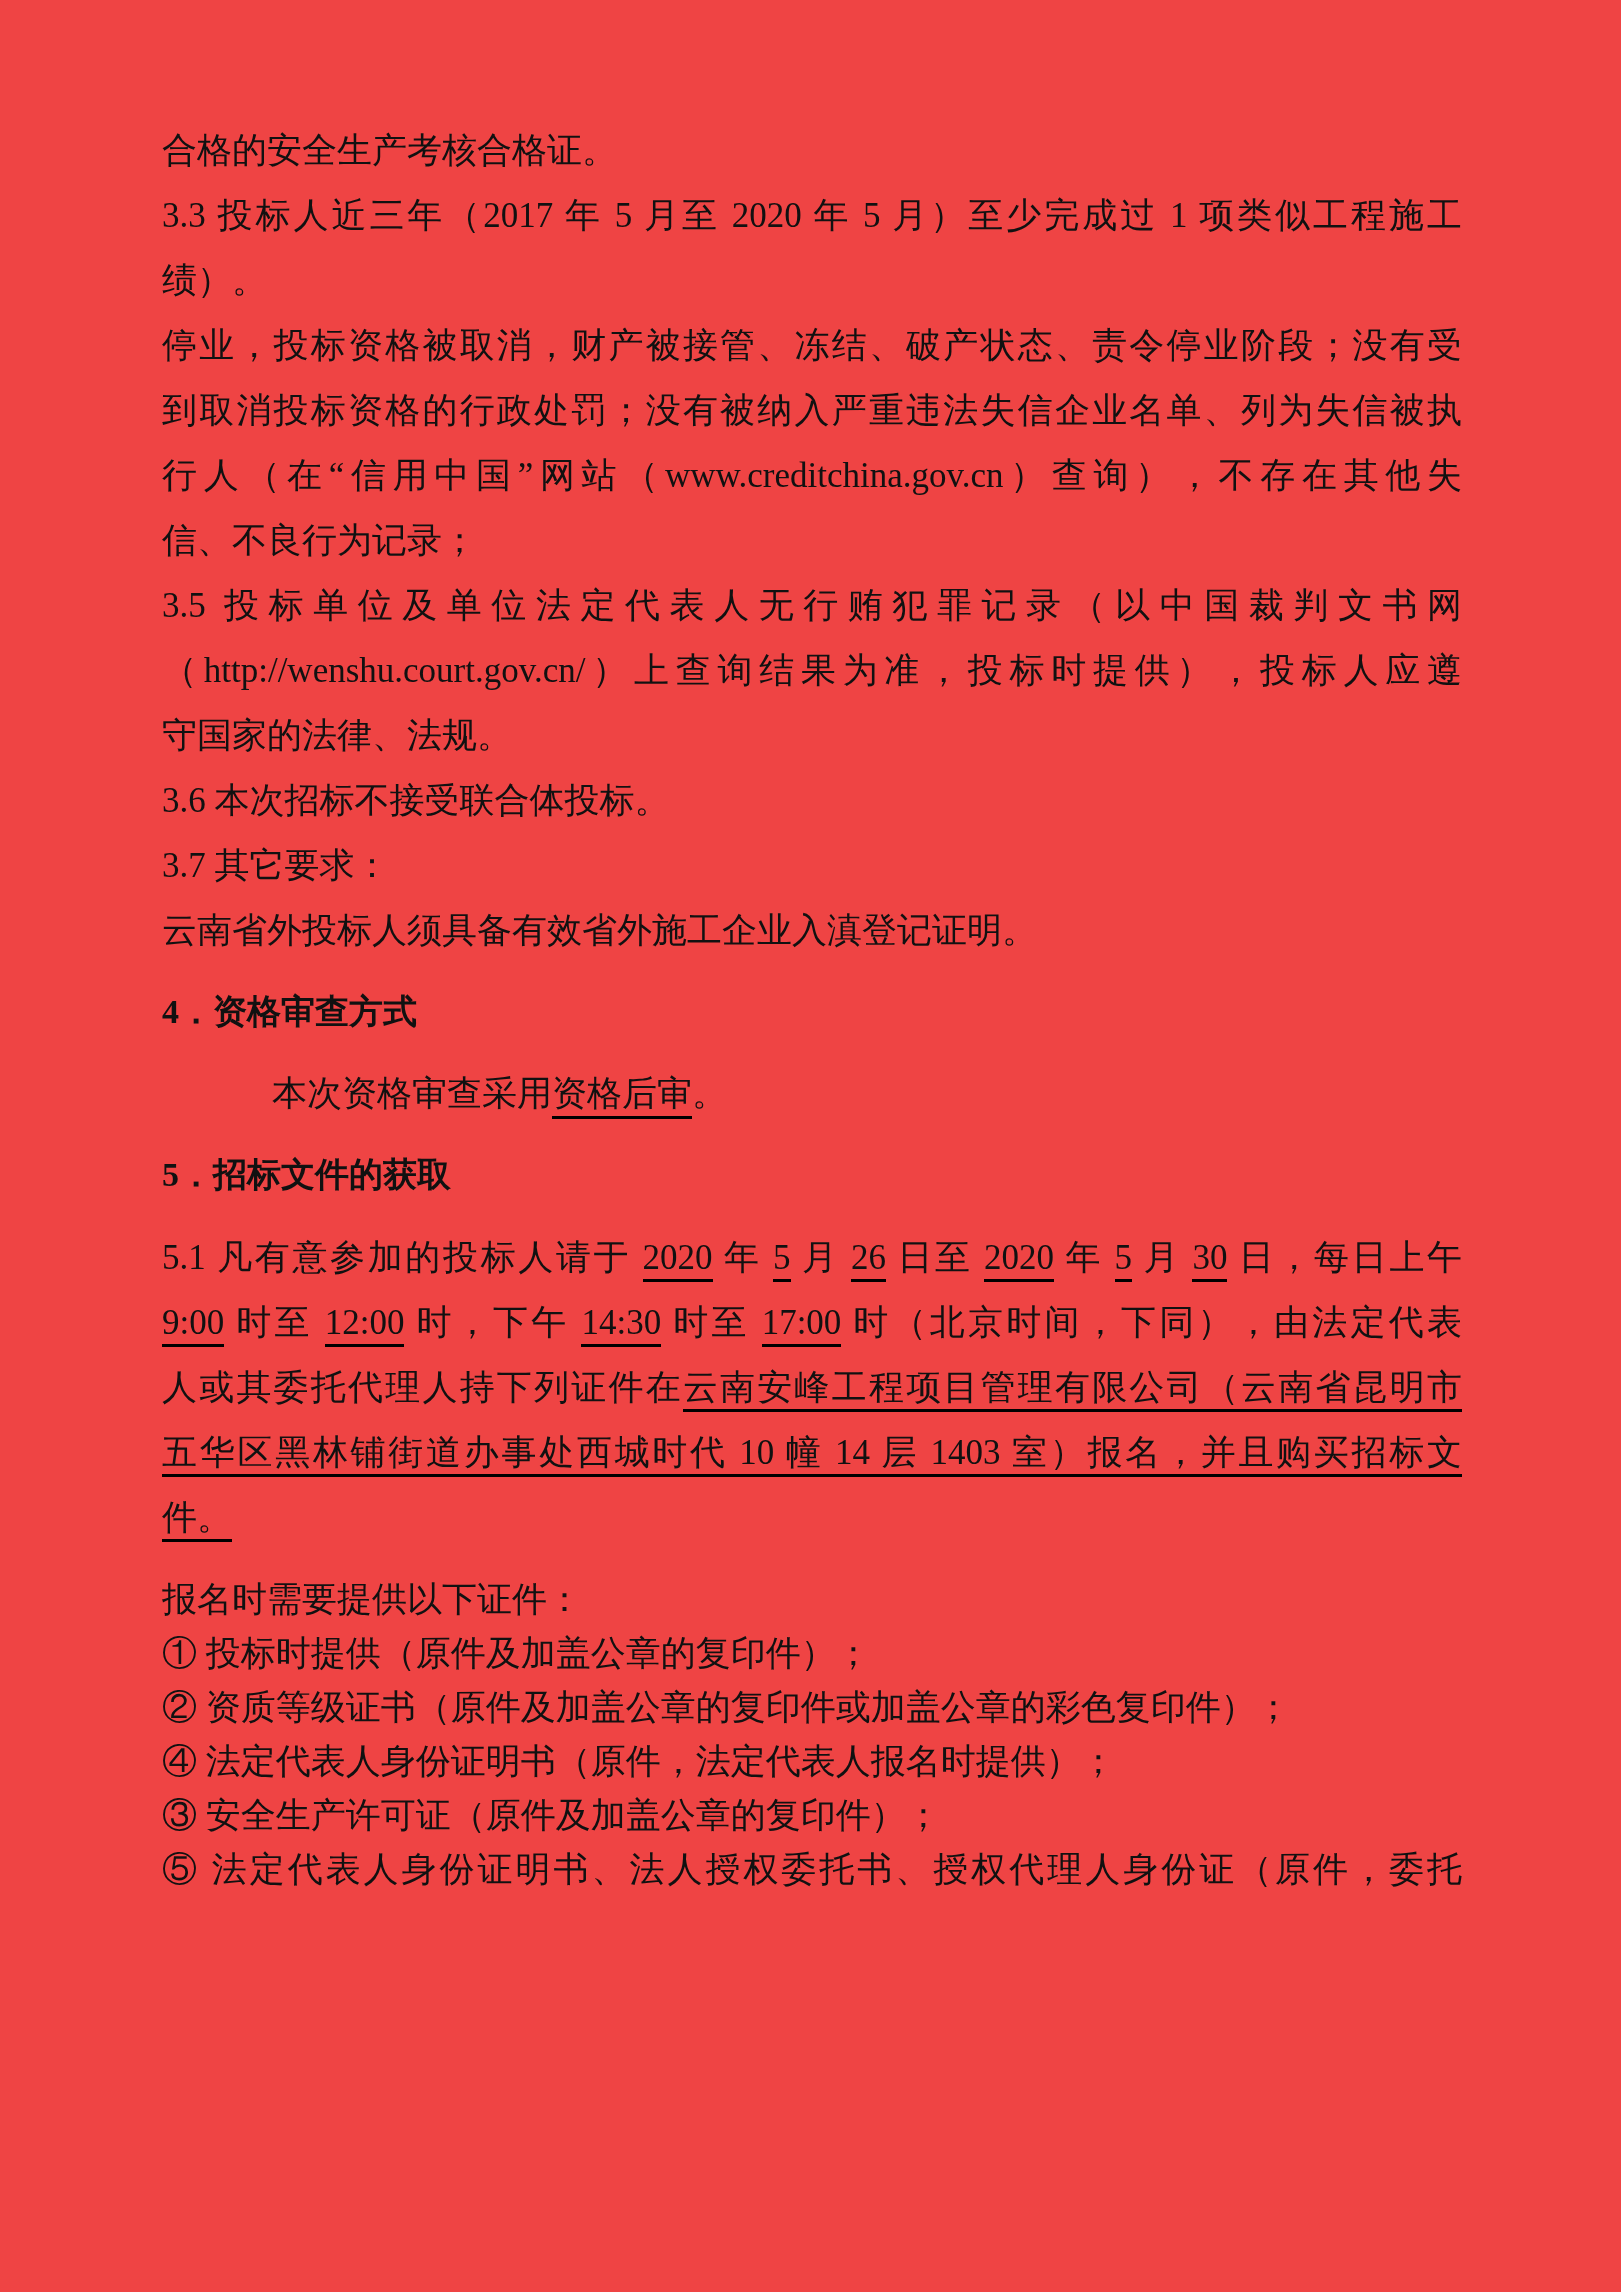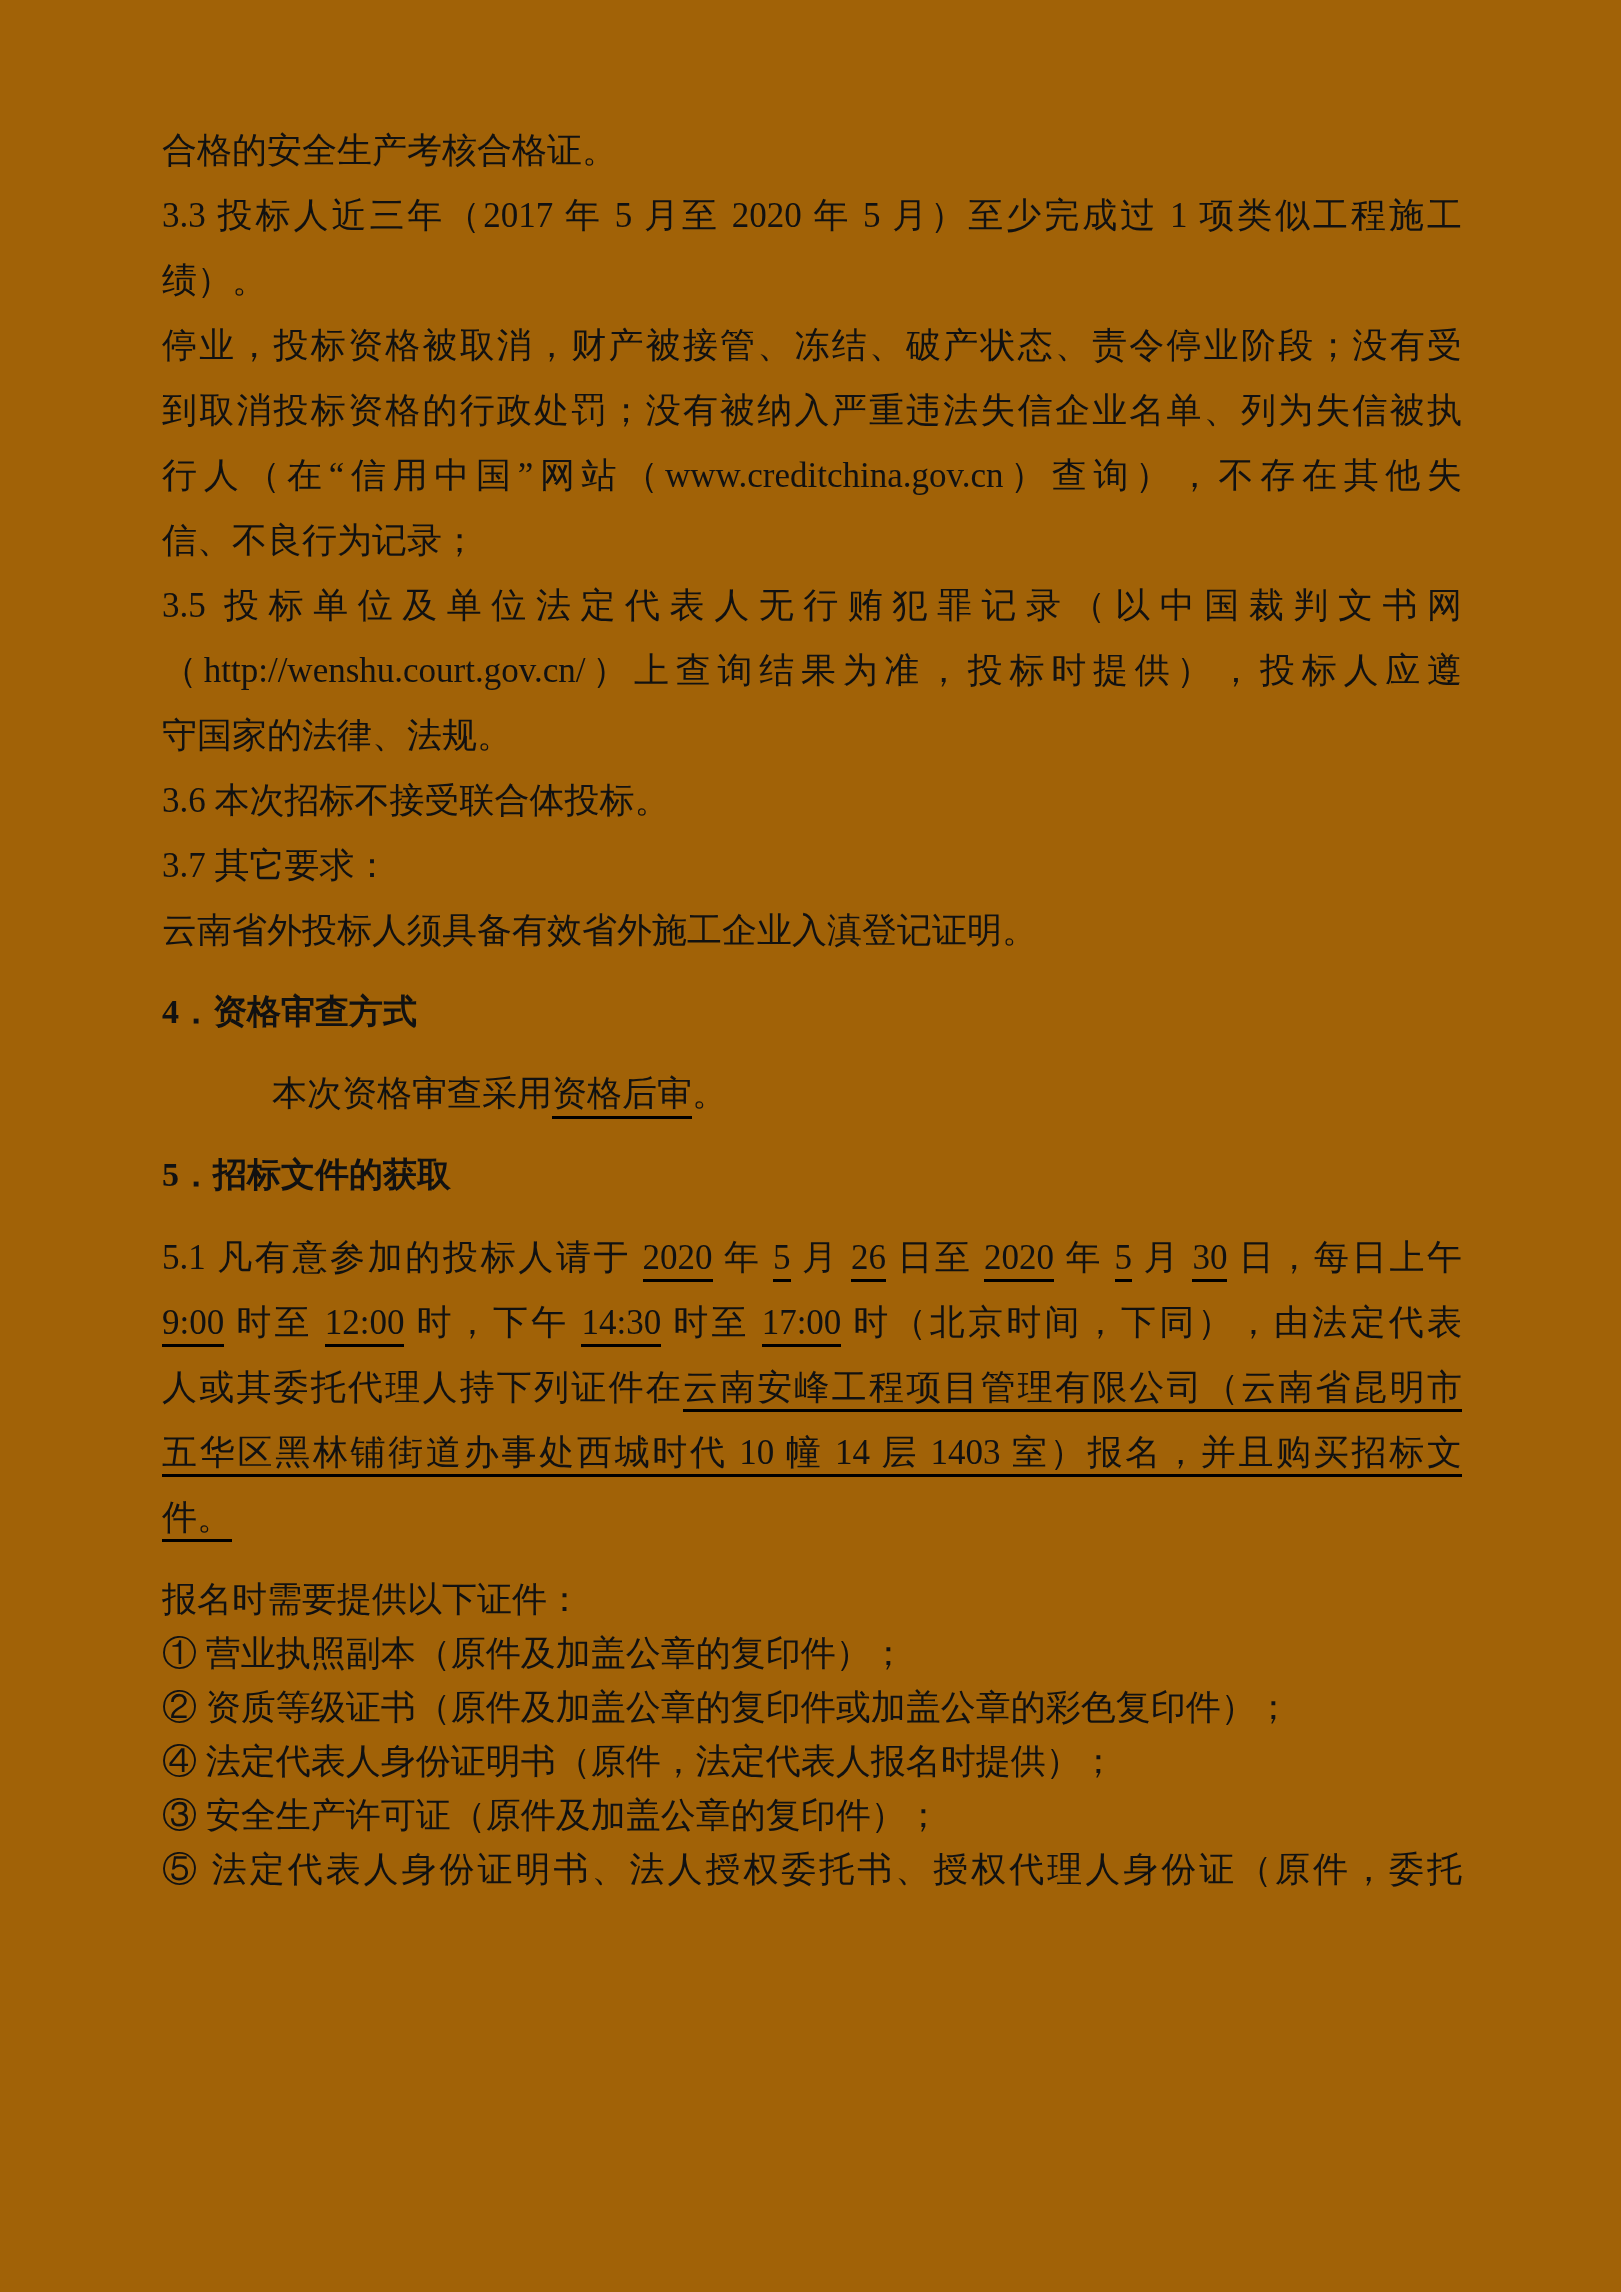--- a/index.html
+++ b/index.html
@@ -1,20 +1,20 @@
 <!DOCTYPE html>
 <html><head>
 <meta charset="utf-8">
 <style>
   html, body { margin: 0; padding: 0; background: #ffffff; }
   .page {
     position: relative;
     width: 1621px;
     height: 2293px;
-    background: #a16207;
+    background: #ef4444;
     font-family: "Liberation Serif", "DejaVu Serif", serif;
     color: #111111;
     overflow: hidden;
   }
   .content {
     position: absolute;
     left: 162px;
     top: 118px;
     width: 1300px;
   }
@@ -62,20 +62,20 @@
       <div class="line"><span>云南省外投标人须具备有效省外施工企业入滇登记证明。</span></div>
       <div class="line heading"><span>4．资格审查方式</span></div>
       <div class="line indent"><span>本次资格审查采用</span><span class="u">资格后审</span><span>。</span></div>
       <div class="line heading"><span>5．招标文件的获取</span></div>
       <div class="line fill"><span>5.1 凡有意参加的投标人请于 </span><span class="u">2020</span><span> 年 </span><span class="u">5</span><span> 月 </span><span class="u">26</span><span> 日至 </span><span class="u">2020</span><span> 年 </span><span class="u">5</span><span> 月 </span><span class="u">30</span><span> 日，每日上午</span></div>
       <div class="line fill"><span class="u">9:00</span><span> 时至 </span><span class="u">12:00</span><span> 时，下午 </span><span class="u">14:30</span><span> 时至 </span><span class="u">17:00</span><span> 时（北京时间，下同），由法定代表</span></div>
       <div class="line fill"><span>人或其委托代理人持下列证件在</span><span class="u">云南安峰工程项目管理有限公司（云南省昆明市</span></div>
       <div class="line fill"><span class="u">五华区黑林铺街道办事处西城时代 10 幢 14 层 1403 室）报名，并且购买招标文</span></div>
       <div class="line"><span class="u">件。</span></div>
       <div class="line tight gap-top"><span>报名时需要提供以下证件：</span></div>
-      <div class="line tight"><span>① 营业执照副本（原件及加盖公章的复印件）；</span></div>
+      <div class="line tight"><span>① 投标时提供（原件及加盖公章的复印件）；</span></div>
       <div class="line tight"><span>② 资质等级证书（原件及加盖公章的复印件或加盖公章的彩色复印件）；</span></div>
       <div class="line tight"><span>④ 法定代表人身份证明书（原件，法定代表人报名时提供）；</span></div>
       <div class="line tight"><span>③ 安全生产许可证（原件及加盖公章的复印件）；</span></div>
       <div class="line tight fill"><span>⑤ 法定代表人身份证明书、法人授权委托书、授权代理人身份证（原件，委托</span></div>
     </div>
 </div>
 
 
 </body></html>

